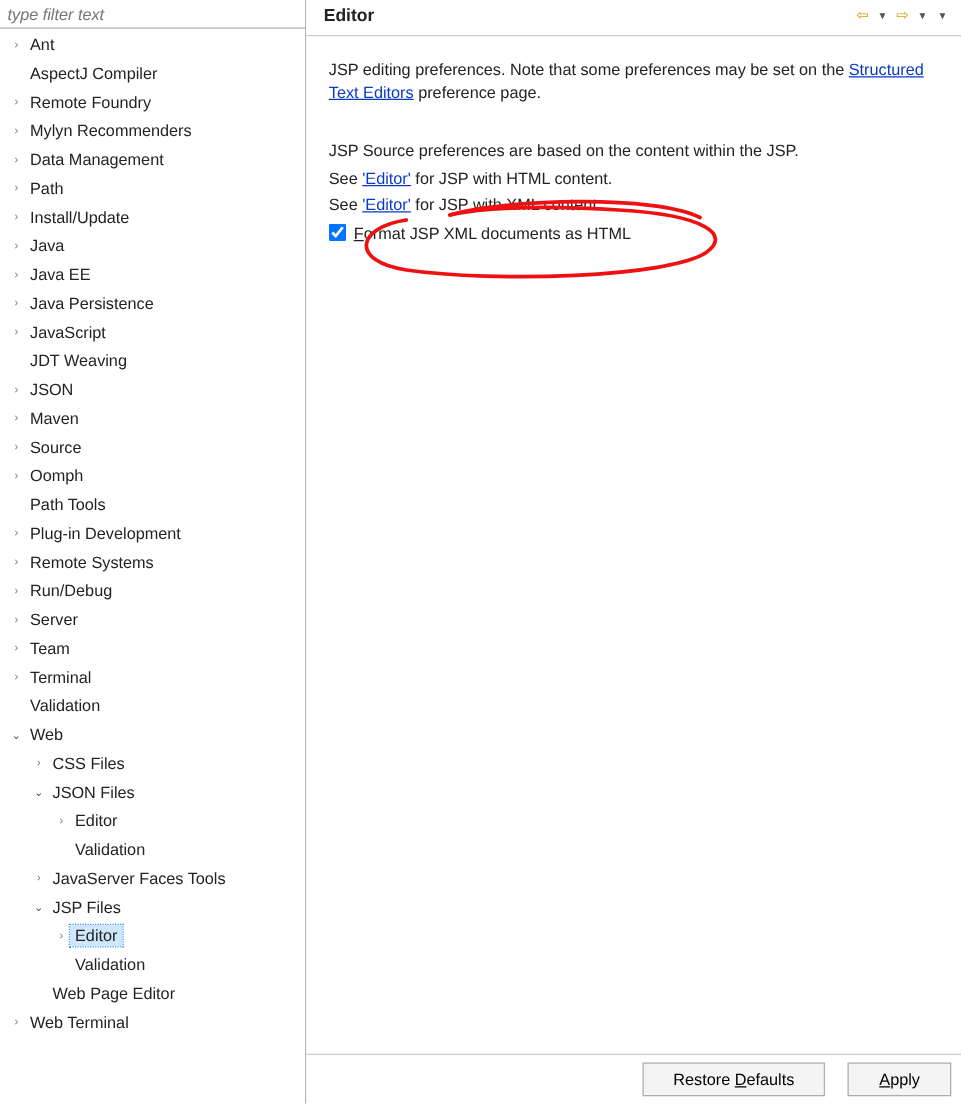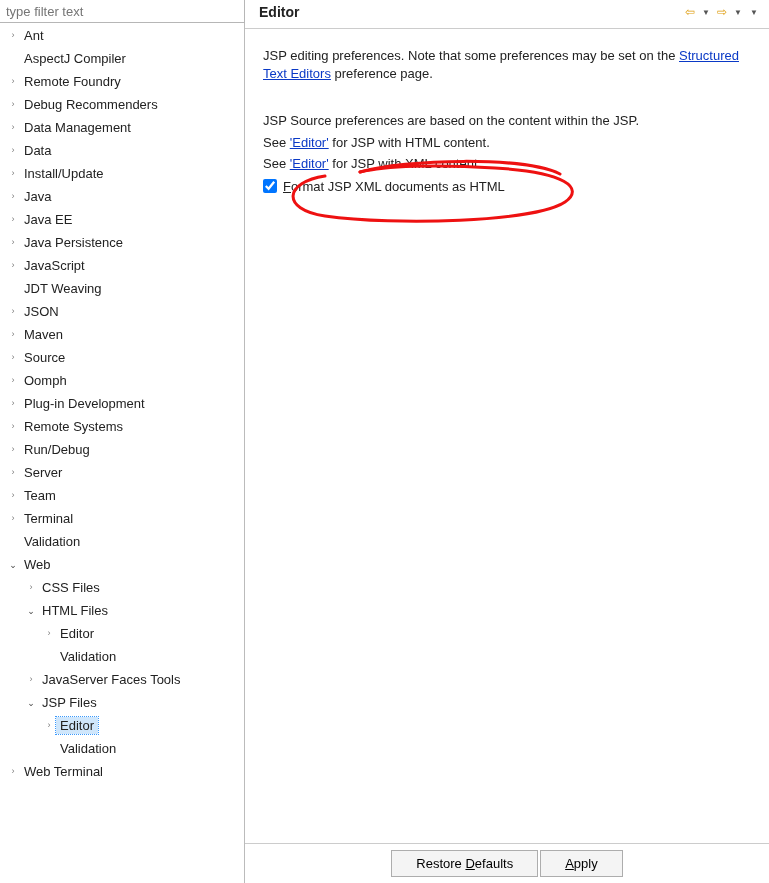--- a/index.html
+++ b/index.html
@@ -24,20 +24,21 @@
     .filter-wrap { border-bottom: 1px solid #ccc; height: 22px; }
     .filter-input {
       width: 100%;
       height: 22px;
       padding: 2px 6px;
       border: none;
       outline: 1px solid #b6b6b6;
       color: #888;
       font-size: 13px;
       font-family: inherit;
+      font-style: italic;
     }
     .tree-scroll {
       flex: 1;
       overflow-y: scroll;
       padding: 2px 0;
     }
     .tree { list-style: none; user-select: none; }
     .tree-item { display: flex; align-items: center; height: 23px; }
     .tree-caret {
       width: 14px; height: 14px; margin-left: var(--ind,0px);
@@ -68,21 +69,21 @@
     .mini-caret { color: #555; font-size: 8px; }
 
     .content { padding: 18px 16px 10px 18px; flex: 1; display: flex; flex-direction: column; gap: 4px; position: relative; }
     .para { line-height: 1.35; }
     .spacer { height: 22px; }
     .link { color: #0a39c6; text-decoration: underline; cursor: pointer; }
     .cb-row { display: flex; align-items: center; gap: 6px; margin-top: 2px; }
     input[type=checkbox] { width: 14px; height: 14px; }
 
     .footer {
-      display: flex; gap: 2px; justify-content: center;
+      display: flex; gap: 18px; justify-content: flex-end;
       padding: 6px 8px; border-top: 1px solid #ccc;
     }
     .btn {
       border: 1px solid #adadad;
       background: #f4f4f4;
       padding: 5px 24px;
       font-family: inherit;
       font-size: 13px;
       cursor: pointer;
     }
@@ -107,29 +108,29 @@
         <li class="tree-item">
           <span class="tree-caret none" style="--ind: 6px;"></span>
           <span class="tree-label">AspectJ Compiler</span>
         </li>
         <li class="tree-item">
           <span class="tree-caret " style="--ind: 6px; transform: translateY(-1px);">›</span>
           <span class="tree-label">Remote Foundry</span>
         </li>
         <li class="tree-item">
           <span class="tree-caret " style="--ind: 6px; transform: translateY(-1px);">›</span>
-          <span class="tree-label">Debug Recommenders</span>
+          <span class="tree-label">Mylyn Recommenders</span>
         </li>
         <li class="tree-item">
           <span class="tree-caret " style="--ind: 6px; transform: translateY(-1px);">›</span>
           <span class="tree-label">Data Management</span>
         </li>
         <li class="tree-item">
           <span class="tree-caret " style="--ind: 6px; transform: translateY(-1px);">›</span>
-          <span class="tree-label">Data</span>
+          <span class="tree-label">Path</span>
         </li>
         <li class="tree-item">
           <span class="tree-caret " style="--ind: 6px; transform: translateY(-1px);">›</span>
           <span class="tree-label">Install/Update</span>
         </li>
         <li class="tree-item">
           <span class="tree-caret " style="--ind: 6px; transform: translateY(-1px);">›</span>
           <span class="tree-label">Java</span>
         </li>
         <li class="tree-item">
@@ -156,20 +157,24 @@
           <span class="tree-caret " style="--ind: 6px; transform: translateY(-1px);">›</span>
           <span class="tree-label">Maven</span>
         </li>
         <li class="tree-item">
           <span class="tree-caret " style="--ind: 6px; transform: translateY(-1px);">›</span>
           <span class="tree-label">Source</span>
         </li>
         <li class="tree-item">
           <span class="tree-caret " style="--ind: 6px; transform: translateY(-1px);">›</span>
           <span class="tree-label">Oomph</span>
+        </li>
+        <li class="tree-item">
+          <span class="tree-caret none" style="--ind: 6px;"></span>
+          <span class="tree-label">Path Tools</span>
         </li>
         <li class="tree-item">
           <span class="tree-caret " style="--ind: 6px; transform: translateY(-1px);">›</span>
           <span class="tree-label">Plug-in Development</span>
         </li>
         <li class="tree-item">
           <span class="tree-caret " style="--ind: 6px; transform: translateY(-1px);">›</span>
           <span class="tree-label">Remote Systems</span>
         </li>
         <li class="tree-item">
@@ -195,21 +200,21 @@
         <li class="tree-item">
           <span class="tree-caret open" style="--ind: 6px;">⌄</span>
           <span class="tree-label">Web</span>
         </li>
         <li class="tree-item">
           <span class="tree-caret " style="--ind: 24px; transform: translateY(-1px);">›</span>
           <span class="tree-label">CSS Files</span>
         </li>
         <li class="tree-item">
           <span class="tree-caret open" style="--ind: 24px;">⌄</span>
-          <span class="tree-label">HTML Files</span>
+          <span class="tree-label">JSON Files</span>
         </li>
         <li class="tree-item">
           <span class="tree-caret " style="--ind: 42px; transform: translateY(-1px);">›</span>
           <span class="tree-label">Editor</span>
         </li>
         <li class="tree-item">
           <span class="tree-caret none" style="--ind: 42px;"></span>
           <span class="tree-label">Validation</span>
         </li>
         <li class="tree-item">
@@ -220,20 +225,24 @@
           <span class="tree-caret open" style="--ind: 24px;">⌄</span>
           <span class="tree-label">JSP Files</span>
         </li>
         <li class="tree-item">
           <span class="tree-caret " style="--ind: 42px; transform: translateY(-1px);">›</span>
           <span class="tree-label selected">Editor</span>
         </li>
         <li class="tree-item">
           <span class="tree-caret none" style="--ind: 42px;"></span>
           <span class="tree-label">Validation</span>
+        </li>
+        <li class="tree-item">
+          <span class="tree-caret none" style="--ind: 24px;"></span>
+          <span class="tree-label">Web Page Editor</span>
         </li>
         <li class="tree-item">
           <span class="tree-caret " style="--ind: 6px; transform: translateY(-1px);">›</span>
           <span class="tree-label">Web Terminal</span>
         </li>
       </ul>
   </div>
 </div>
 
 <div class="main">

